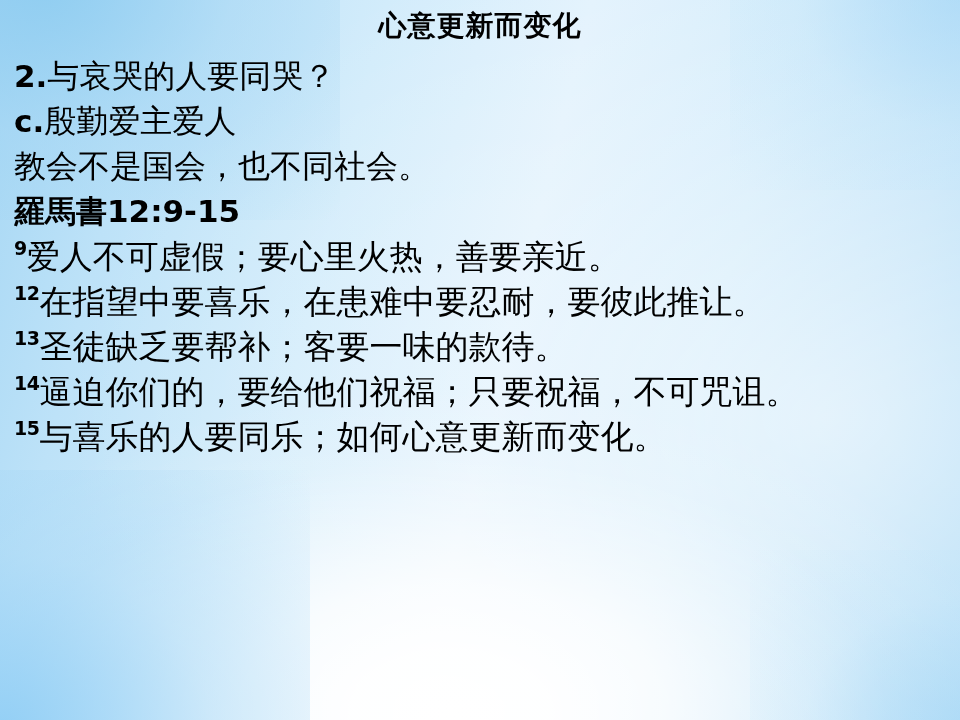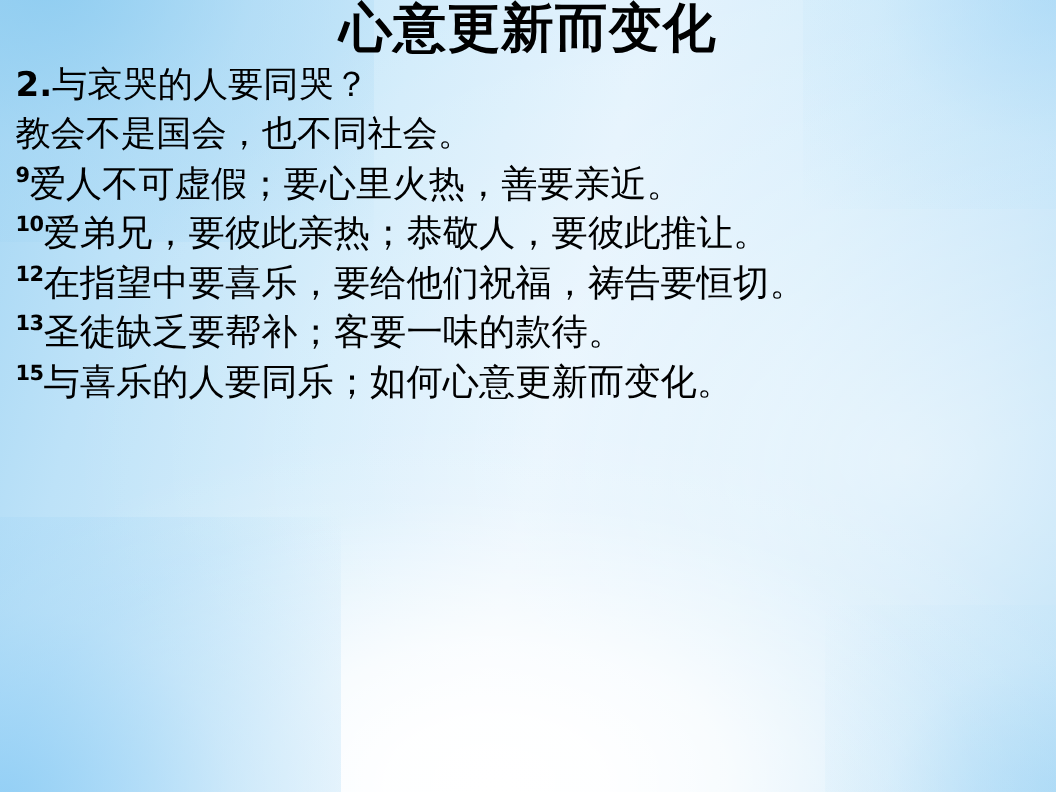--- a/index.html
+++ b/index.html
@@ -92,21 +92,21 @@
 
   
   #slide-title {
     position: absolute;
     top: 4px;
     left: 0;
     width: 960px;
     text-align: center;
     font-family: "DejaVu Serif", "Liberation Serif", serif;
     font-weight: bold;
-    font-size: 48px;
+    font-size: 28px;
     line-height: 44px;
     color: #000000;
     letter-spacing: 1px;
     white-space: nowrap;
   }
 
   
   #body-block {
     position: absolute;
     top: 54px;
@@ -171,27 +171,29 @@
   <div id="bg-corner-br"></div>
 
   <div id="content">
 
     <div id="slide-title">心意更新而变化</div>
 
     <div id="body-block">
 
       <div class="line"><span class="marker">2.</span><span class="cn">与哀哭的人要同哭？</span></div>
 
+      <div class="line"><span class="marker">c.</span><span class="cn">殷勤爱主爱人</span></div>
 
       <div class="line"><span class="cn">教会不是国会，也不同社会。</span></div>
 
+      <div class="line ref-line"><span class="cn-bold">羅馬書</span><span class="marker">12:9-15</span></div>
 
       <div id="verse-list">
           <div class="line verse-line"><span class="verse-num">9</span><span class="cn">爱人不可虚假；要心里火热，善要亲近。</span></div>
-          <div class="line verse-line"><span class="verse-num">10</span><span class="cn">爱弟兄，要彼此亲热；恭敬人，要彼此推让。</span></div>
-          <div class="line verse-line"><span class="verse-num">12</span><span class="cn">在指望中要喜乐，要给他们祝福，祷告要恒切。</span></div>
+          <div class="line verse-line"><span class="verse-num">12</span><span class="cn">在指望中要喜乐，在患难中要忍耐，要彼此推让。</span></div>
           <div class="line verse-line"><span class="verse-num">13</span><span class="cn">圣徒缺乏要帮补；客要一味的款待。</span></div>
+          <div class="line verse-line"><span class="verse-num">14</span><span class="cn">逼迫你们的，要给他们祝福；只要祝福，不可咒诅。</span></div>
           <div class="line verse-line"><span class="verse-num">15</span><span class="cn">与喜乐的人要同乐；如何心意更新而变化。</span></div>
         </div>
 
     </div>
   </div>
 </div>
 
 </body></html>

